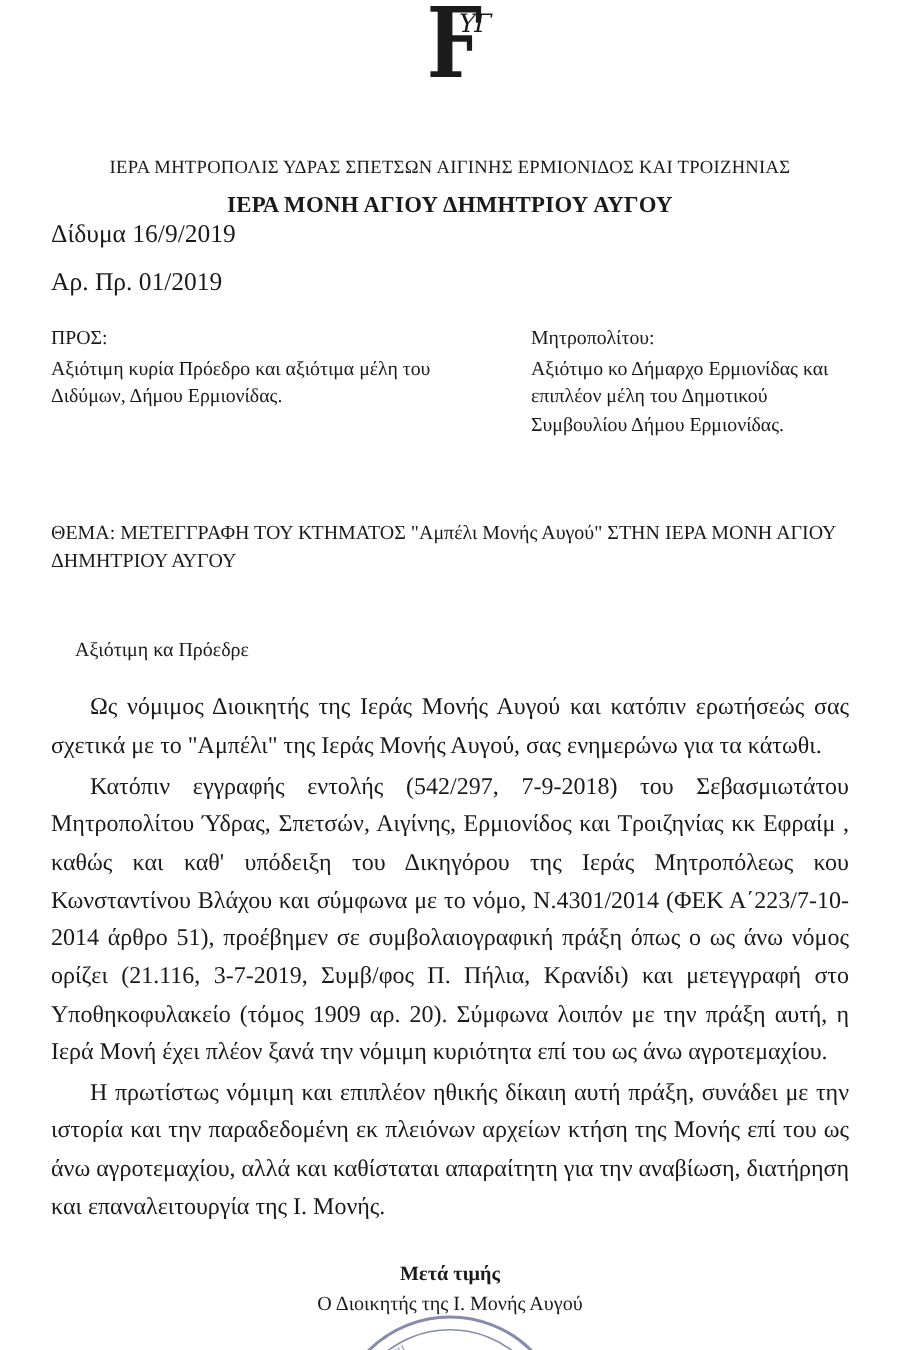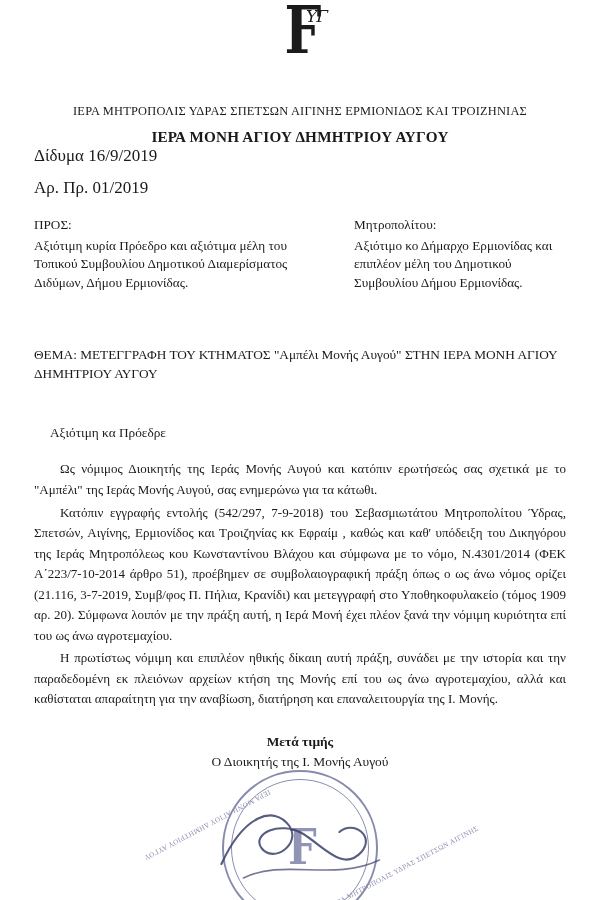--- a/index.html
+++ b/index.html
@@ -103,21 +103,21 @@
   
   .salutation {
     margin-top: 42px;
     margin-left: 16px;
     font-size: 13.3px;
   }
 
   
   .body-text {
     margin-top: 18px;
-    font-size: 13px;
+    font-size: 16px;
     line-height: 1.58;
     text-align: justify;
   }
   .body-text p {
     margin: 0 0 2px 0;
     text-indent: 26px;
   }
 
   
   .closing {
@@ -207,21 +207,20 @@
 
   <div class="meta">
     <div class="row">Δίδυμα 16/9/2019</div>
     <div class="row">Αρ. Πρ. 01/2019</div>
   </div>
 
   <div class="recipients">
     <div class="col-left">
       <div class="lbl">ΠΡΟΣ:</div>
       <div>Αξιότιμη κυρία Πρόεδρο και αξιότιμα μέλη του</div>
-      <div>Τοπικού Συμβουλίου Δημοτικού Διαμερίσματος</div>
       <div>Διδύμων, Δήμου Ερμιονίδας.</div>
     </div>
     <div class="col-right">
       <div class="lbl">Μητροπολίτου:</div>
       <div>Αξιότιμο κο Δήμαρχο Ερμιονίδας και</div>
       <div>επιπλέον μέλη του Δημοτικού</div>
       <div>Συμβουλίου Δήμου Ερμιονίδας.</div>
     </div>
   </div>
 

